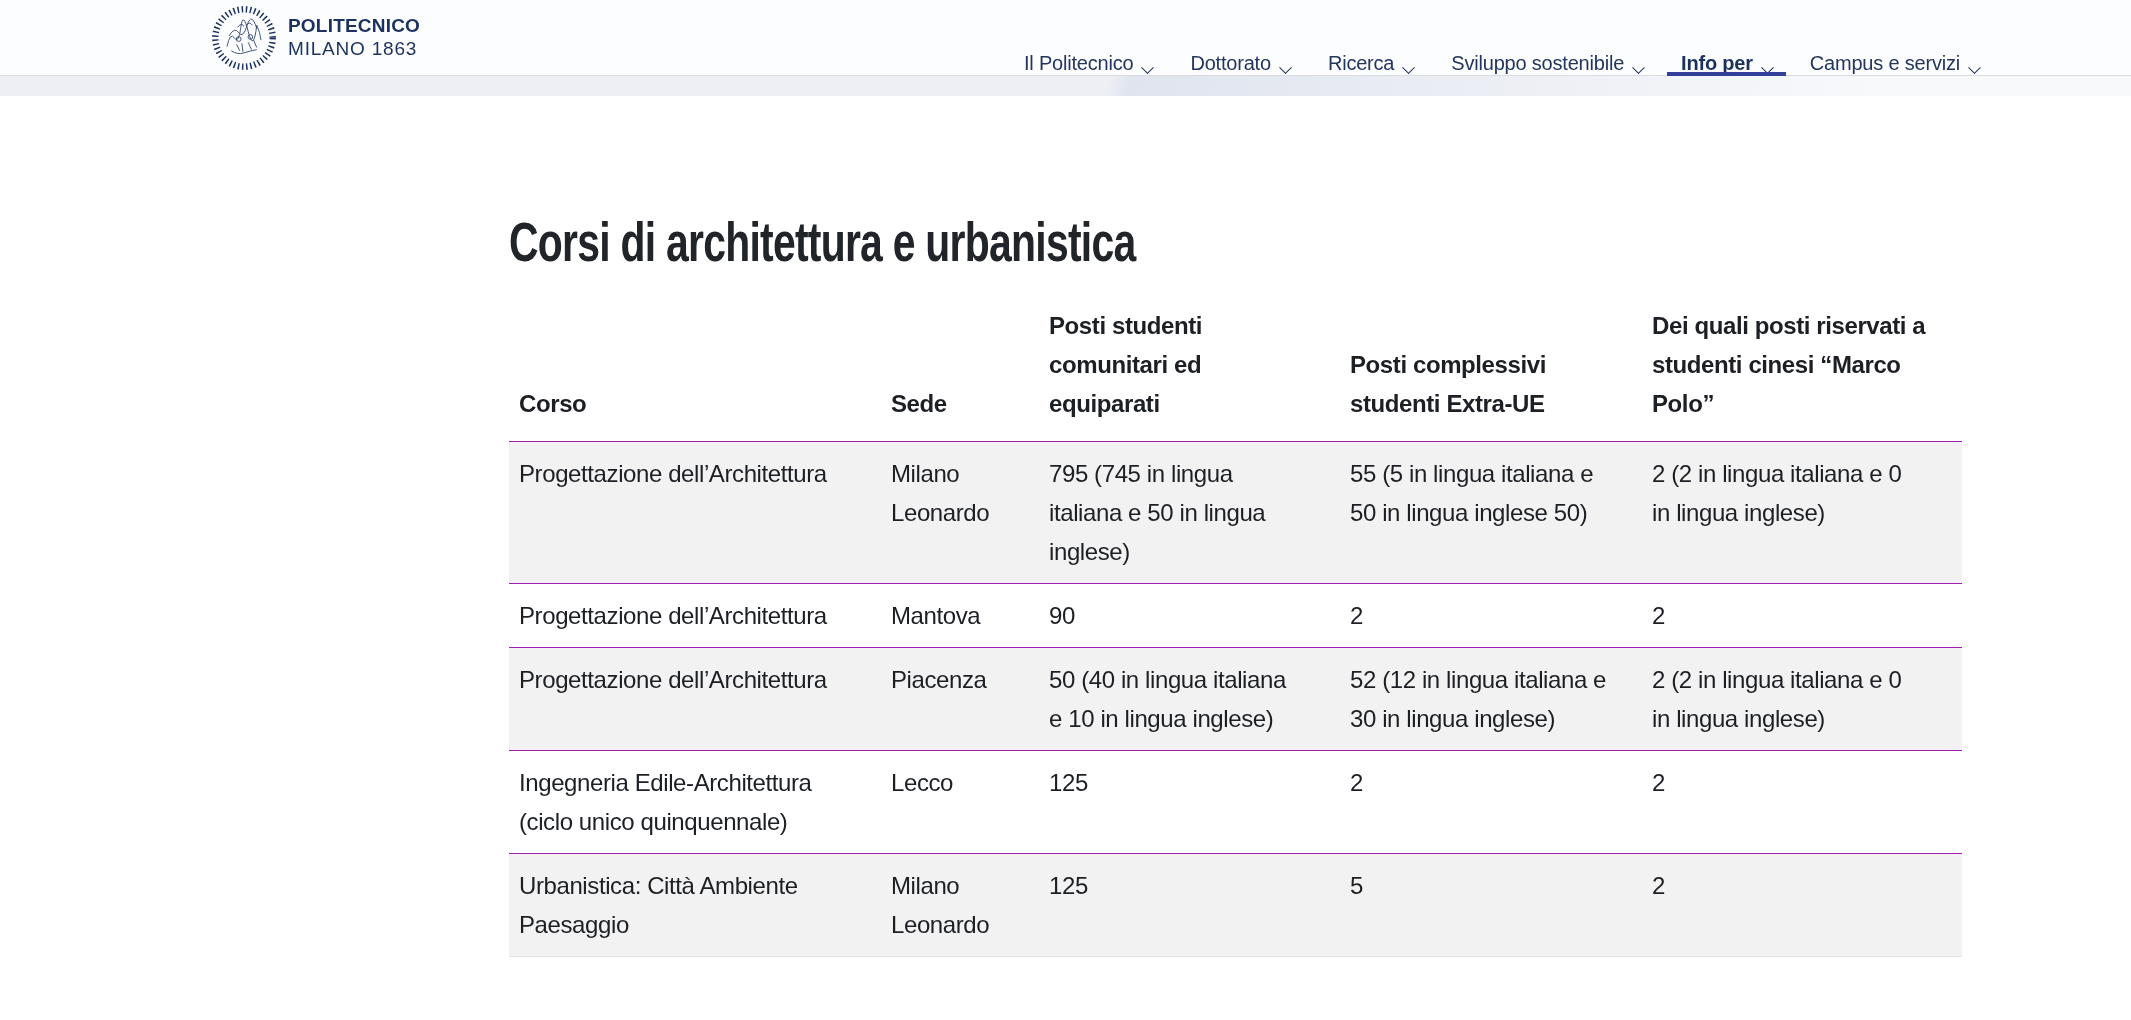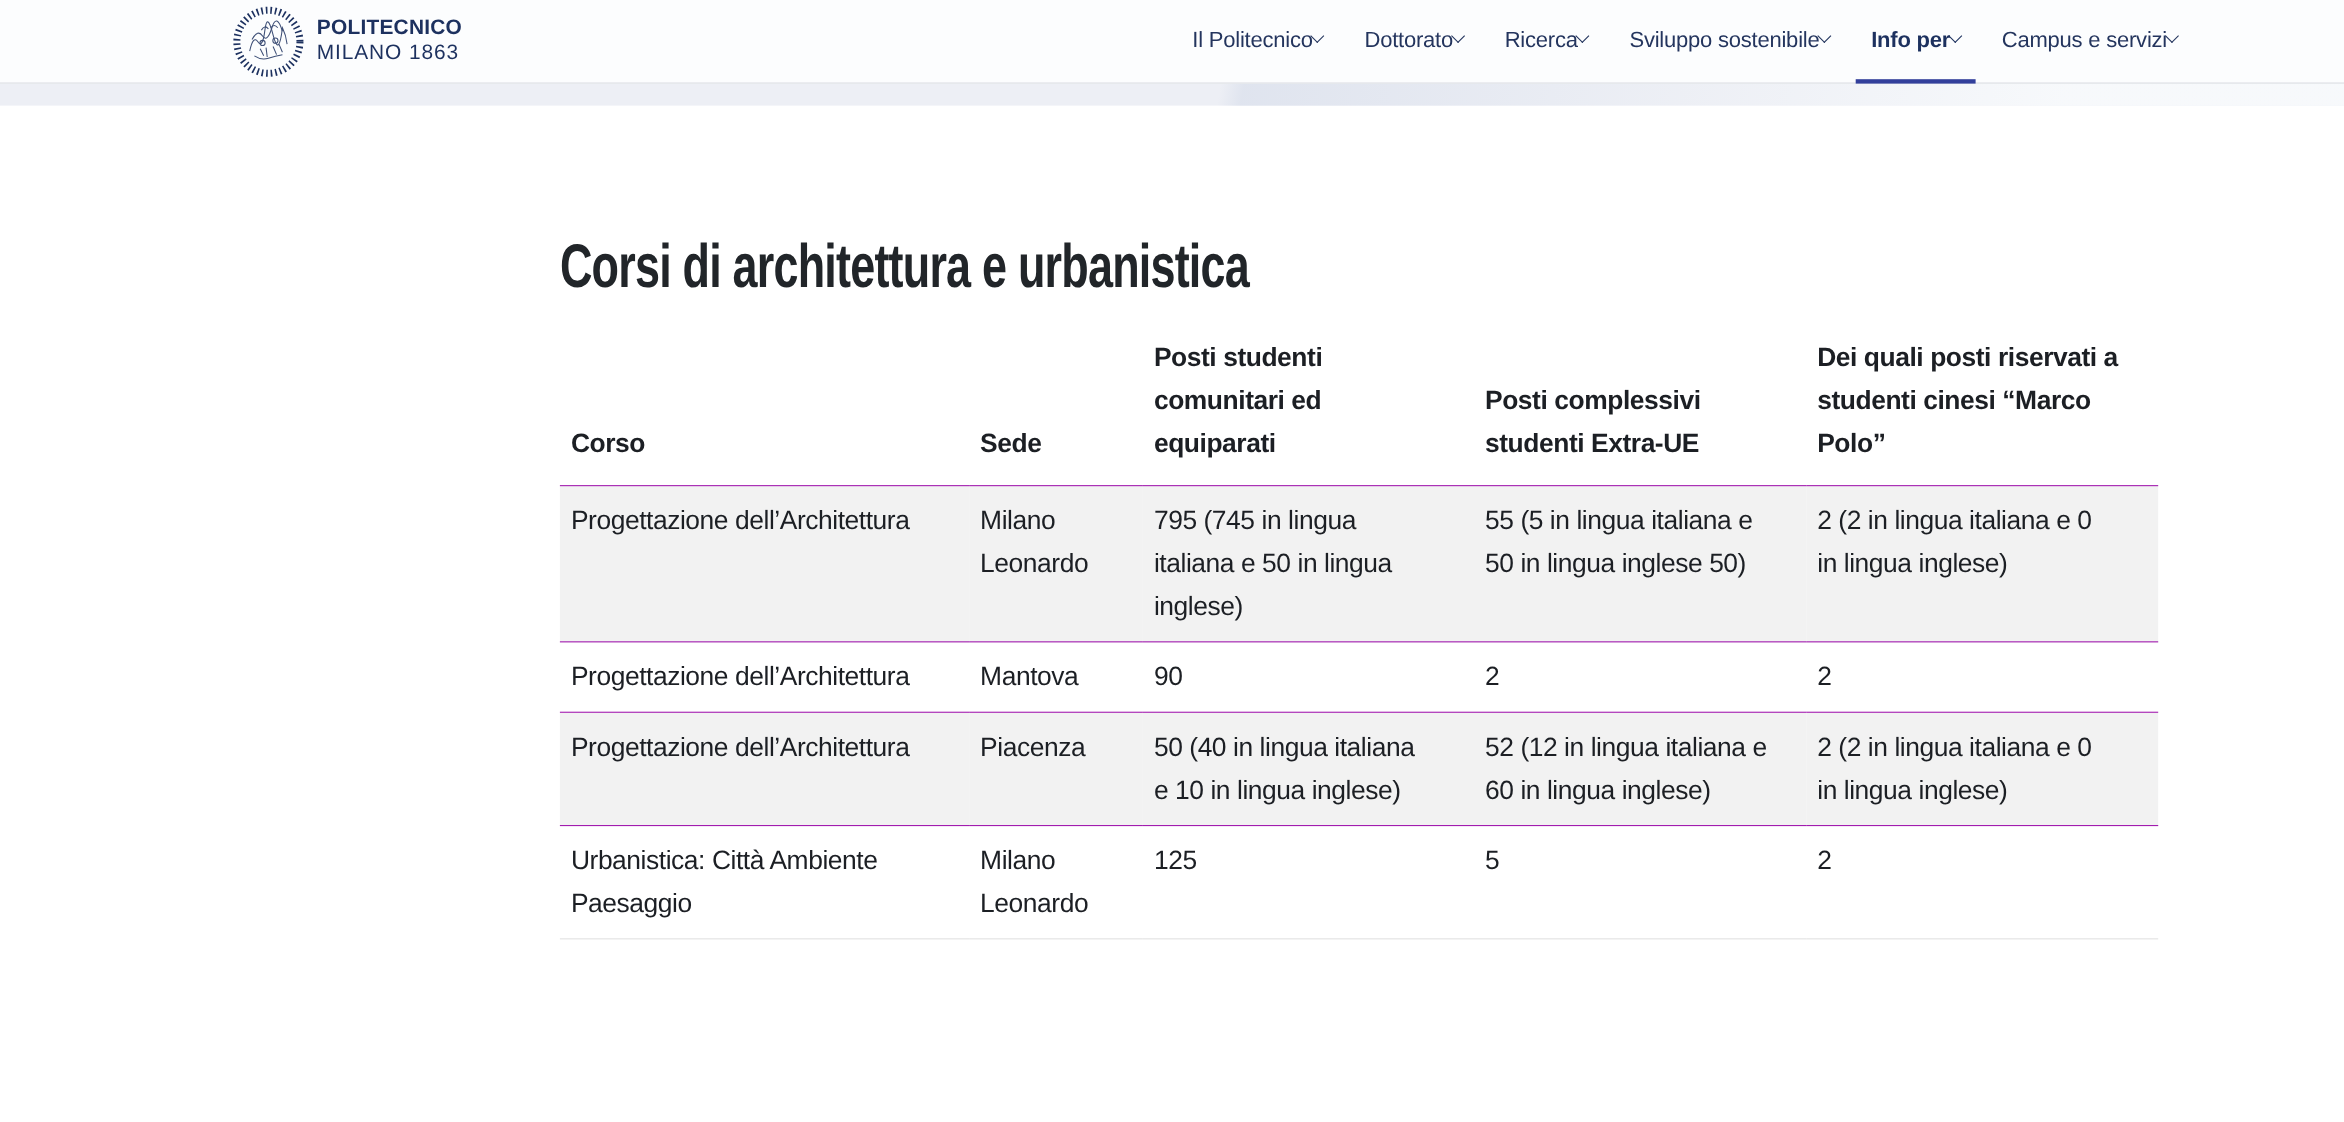--- a/index.html
+++ b/index.html
@@ -37,21 +37,22 @@
   .main-nav {
     margin-left: auto;
     display: flex;
     align-items: center;
     height: 100%;
     gap: 38px;
   }
   .nav-item {
     position: relative;
     display: flex;
-    align-items: center;
+    align-items: flex-end;
+    gap: 10px;
     height: 100%;
     font-size: 20px;
     letter-spacing: -0.2px;
     color: #24355e;
     cursor: pointer;
     white-space: nowrap;
   }
   .nav-item.active { font-weight: 700; color: #1d315f; }
   .nav-item.active::after {
     content: "";
@@ -220,23 +221,31 @@
         <td>90</td>
         <td>2</td>
         <td>2</td>
       </tr>
       <tr>
         <td>Progettazione dell’Architettura</td>
         <td>Piacenza</td>
         <td>50 (40 in lingua italiana
 e 10 in lingua inglese)</td>
         <td>52 (12 in lingua italiana e
-60 in lingua inglese)</td>
+30 in lingua inglese)</td>
         <td>2 (2 in lingua italiana e 0
 in lingua inglese)</td>
+      </tr>
+      <tr>
+        <td>Ingegneria Edile-Architettura
+(ciclo unico quinquennale)</td>
+        <td>Lecco</td>
+        <td>125</td>
+        <td>2</td>
+        <td>2</td>
       </tr>
       <tr>
         <td>Urbanistica: Città Ambiente
 Paesaggio</td>
         <td>Milano
 Leonardo</td>
         <td>125</td>
         <td>5</td>
         <td>2</td>
       </tr>

